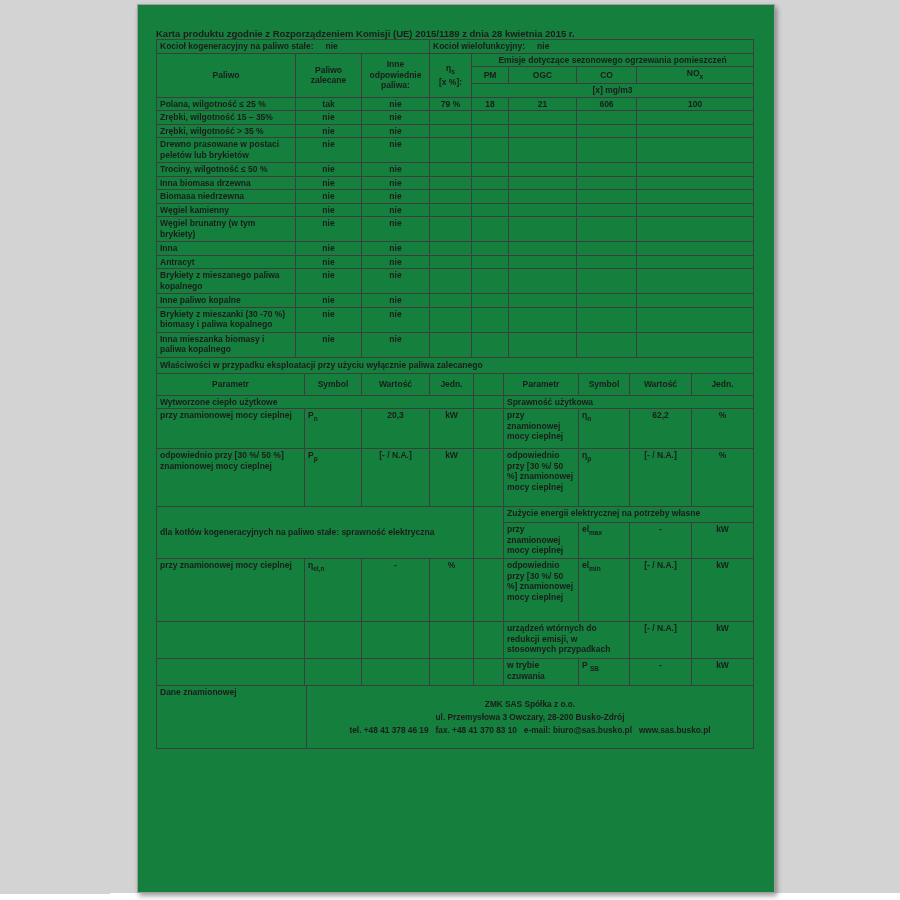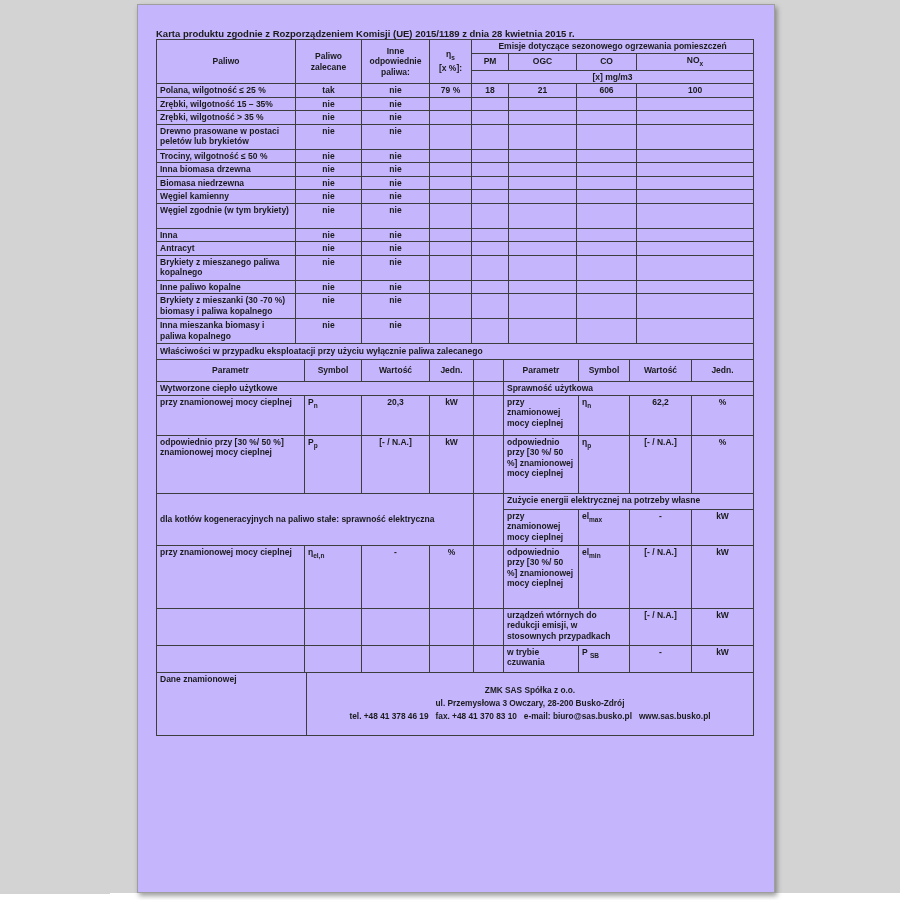--- a/index.html
+++ b/index.html
@@ -6,21 +6,21 @@
   html,body { margin:0; padding:0; }
   body {
     width:900px; height:900px; position:relative; overflow:hidden;
     background:#ffffff;
     font-family:"Liberation Sans", sans-serif;
   }
   .canvas { position:absolute; left:0; top:0; width:900px; height:894px; background:#d3d3d3; }
   .canvas-notch { position:absolute; left:110px; top:893px; width:790px; height:7px; background:#ffffff; }
   .page {
     position:absolute; left:137px; top:4px; width:638px; height:889px;
-    background:#c4b5fd; border:1px solid #9e9e9e;
+    background:#15803d; border:1px solid #9e9e9e;
     box-shadow:2px 3px 5px rgba(0,0,0,0.38);
   }
   .content { position:absolute; left:18px; top:0; width:597px; color:#1b1b1b; }
   .doc-title { margin-top:23px; font-size:9.5px; font-weight:bold; line-height:12px; }
 
   table { border-collapse:collapse; table-layout:fixed; width:597px; margin-top:-1px; }
   table.first { margin-top:46px; }
   td {
     border:1px solid #3d3d3d; font-size:8.5px; font-weight:bold;
     line-height:10.5px; padding:1px 3px; vertical-align:top;
@@ -42,20 +42,36 @@
 
 <div class="canvas"></div>
 <div class="canvas-notch"></div>
 
 <div class="page">
   <div class="content">
 
     <div class="doc-title">Karta produktu zgodnie z Rozporządzeniem Komisji (UE) 2015/1189 z dnia 28 kwietnia 2015 r.</div>
 
 
+    <table>
+      <colgroup>
+          <col style="width:273px">
+          <col style="width:324px">
+        </colgroup>
+      <tbody>
+          <tr class="h13">
+        <td class="ln">
+          <span>Kocioł kogeneracyjny na paliwo stałe:</span><span class="gap-val">nie</span>
+        </td>
+        <td class="ln">
+          <span>Kocioł wielofunkcyjny:</span><span class="gap-val">nie</span>
+        </td>
+      </tr>
+    </tbody>
+      </table>
 
     <table>
       <colgroup>
         <col style="width:139px">
           <col style="width:66px">
           <col style="width:68px">
           <col style="width:42px">
         <col style="width:37px">
           <col style="width:68px">
           <col style="width:60px">
@@ -156,21 +172,21 @@
         <td class="ln">Węgiel kamienny</td>
         <td>nie</td>
         <td>nie</td>
         <td></td>
             <td></td>
         <td></td>
             <td></td>
         <td></td>
       </tr>
       <tr class="h25">
-        <td class="ln">Węgiel zgodnie (w tym brykiety)</td>
+        <td class="ln">Węgiel brunatny (w tym brykiety)</td>
         <td>nie</td>
         <td>nie</td>
         <td></td>
             <td></td>
         <td></td>
             <td></td>
         <td></td>
       </tr>
       <tr class="h13">
         <td class="ln">Inna</td>

